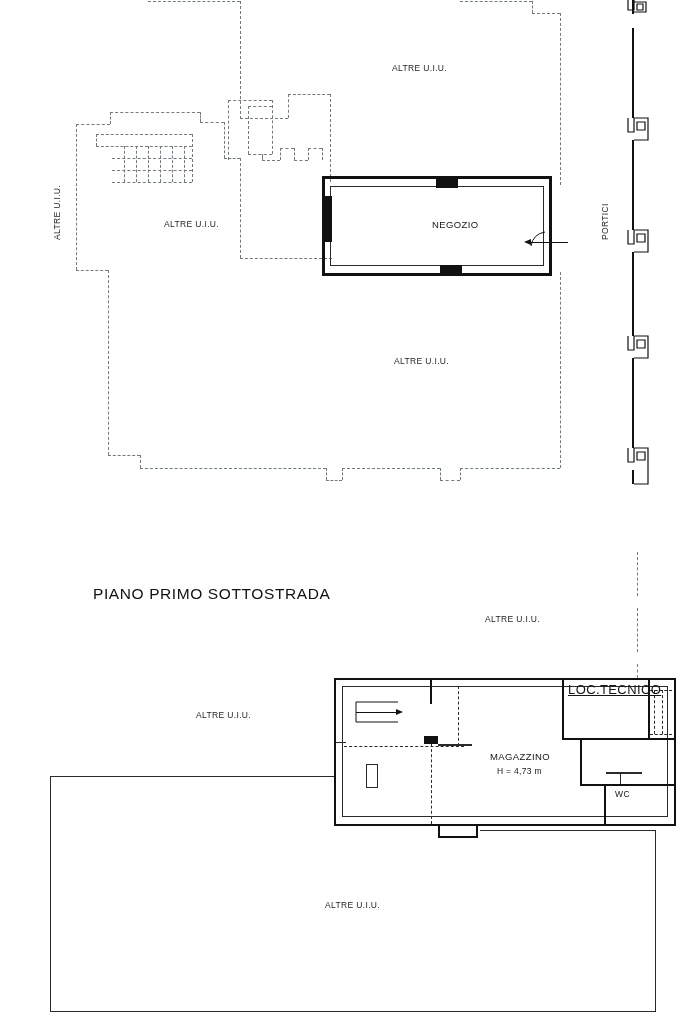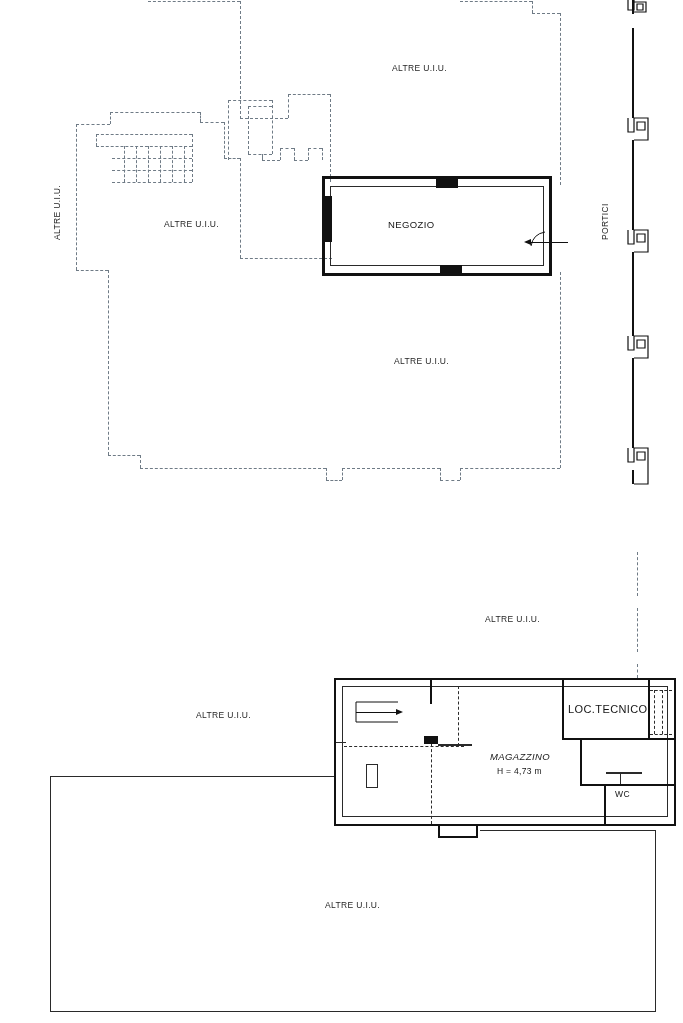--- a/index.html
+++ b/index.html
@@ -234,22 +234,23 @@
       <path d="M634,448 L648,448 L648,484 L634,484"></path>
       <path d="M637,452 L645,452 L645,460 L637,460 Z"></path>
     </g>
   </svg>
 
   <div class="lbl" style="left:392px; top:63px;">ALTRE U.I.U.</div>
   <div class="lbl rot" style="left:52px; top:240px;">ALTRE U.I.U.</div>
   <div class="lbl" style="left:164px; top:219px;">ALTRE U.I.U.</div>
   <div class="lbl" style="left:394px; top:356px;">ALTRE U.I.U.</div>
   <div class="lbl rot" style="left:600px; top:240px;">PORTICI</div>
-  <div class="room-name" style="left:388px; top:219px;">NEGOZIO</div>
-
+  <div class="room-name" style="left:432px; top:219px;">NEGOZIO</div>
+
+  <div class="title" style="left:93px; top:585px;">PIANO PRIMO SOTTOSTRADA</div>
 
   <div class="dv" style="left:637px; top:552px; height:44px;"></div>
   <div class="dv" style="left:637px; top:608px; height:44px;"></div>
   <div class="dv" style="left:637px; top:664px; height:14px;"></div>
 
   <div class="tl" style="left:50px;  top:776px; width:286px; height:1px;"></div>
   <div class="tl" style="left:50px;  top:776px; width:1px;  height:236px;"></div>
   <div class="tl" style="left:50px;  top:1011px; width:606px; height:1px;"></div>
   <div class="tl" style="left:655px; top:830px; width:1px;  height:182px;"></div>
   <div class="tl" style="left:480px; top:830px; width:176px; height:1px;"></div>
@@ -302,18 +303,18 @@
   </svg>
 
   <div class="dvk" style="left:654px; top:690px; height:44px;"></div>
   <div class="dvk" style="left:662px; top:690px; height:44px;"></div>
   <div class="dhk" style="left:650px; top:690px; width:22px;"></div>
   <div class="dhk" style="left:650px; top:734px; width:22px;"></div>
 
   <div class="lbl" style="left:485px; top:614px;">ALTRE U.I.U.</div>
   <div class="lbl" style="left:196px; top:710px;">ALTRE U.I.U.</div>
   <div class="lbl" style="left:325px; top:900px;">ALTRE U.I.U.</div>
-  <div class="room-name" style="left:490px; top:751px;font-style:italic;">MAGAZZINO</div>
+  <div class="room-name" style="left:490px; top:751px;">MAGAZZINO</div>
   <div class="room-sub" style="left:497px; top:766px;">H = 4,73 m</div>
-  <div class="room-name" style="left:568px; top:703px; font-size:11px;">LOC.TECNICO</div>
+  <div class="room-name" style="left:568px; top:682px; font-size:13px;text-decoration:underline;">LOC.TECNICO</div>
   <div class="room-name" style="left:615px; top:789px; font-size:8.5px;">WC</div>
 
 </div>
 
 </body></html>

